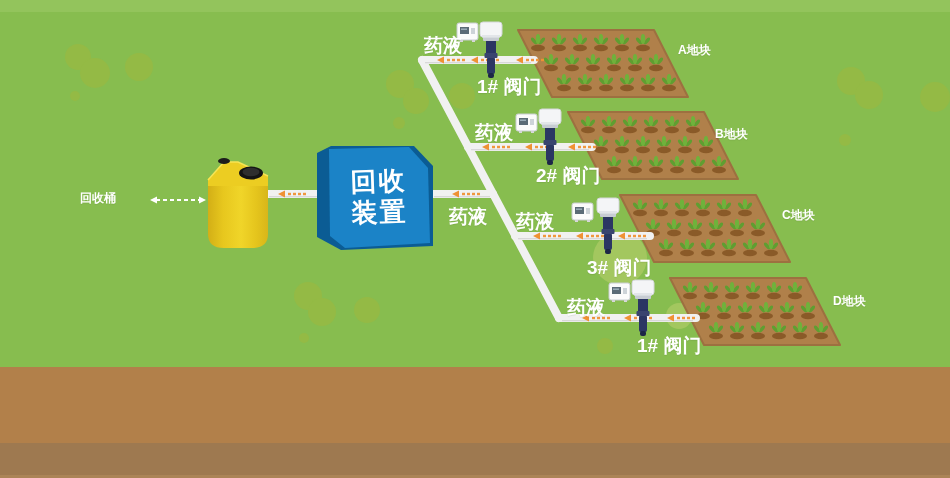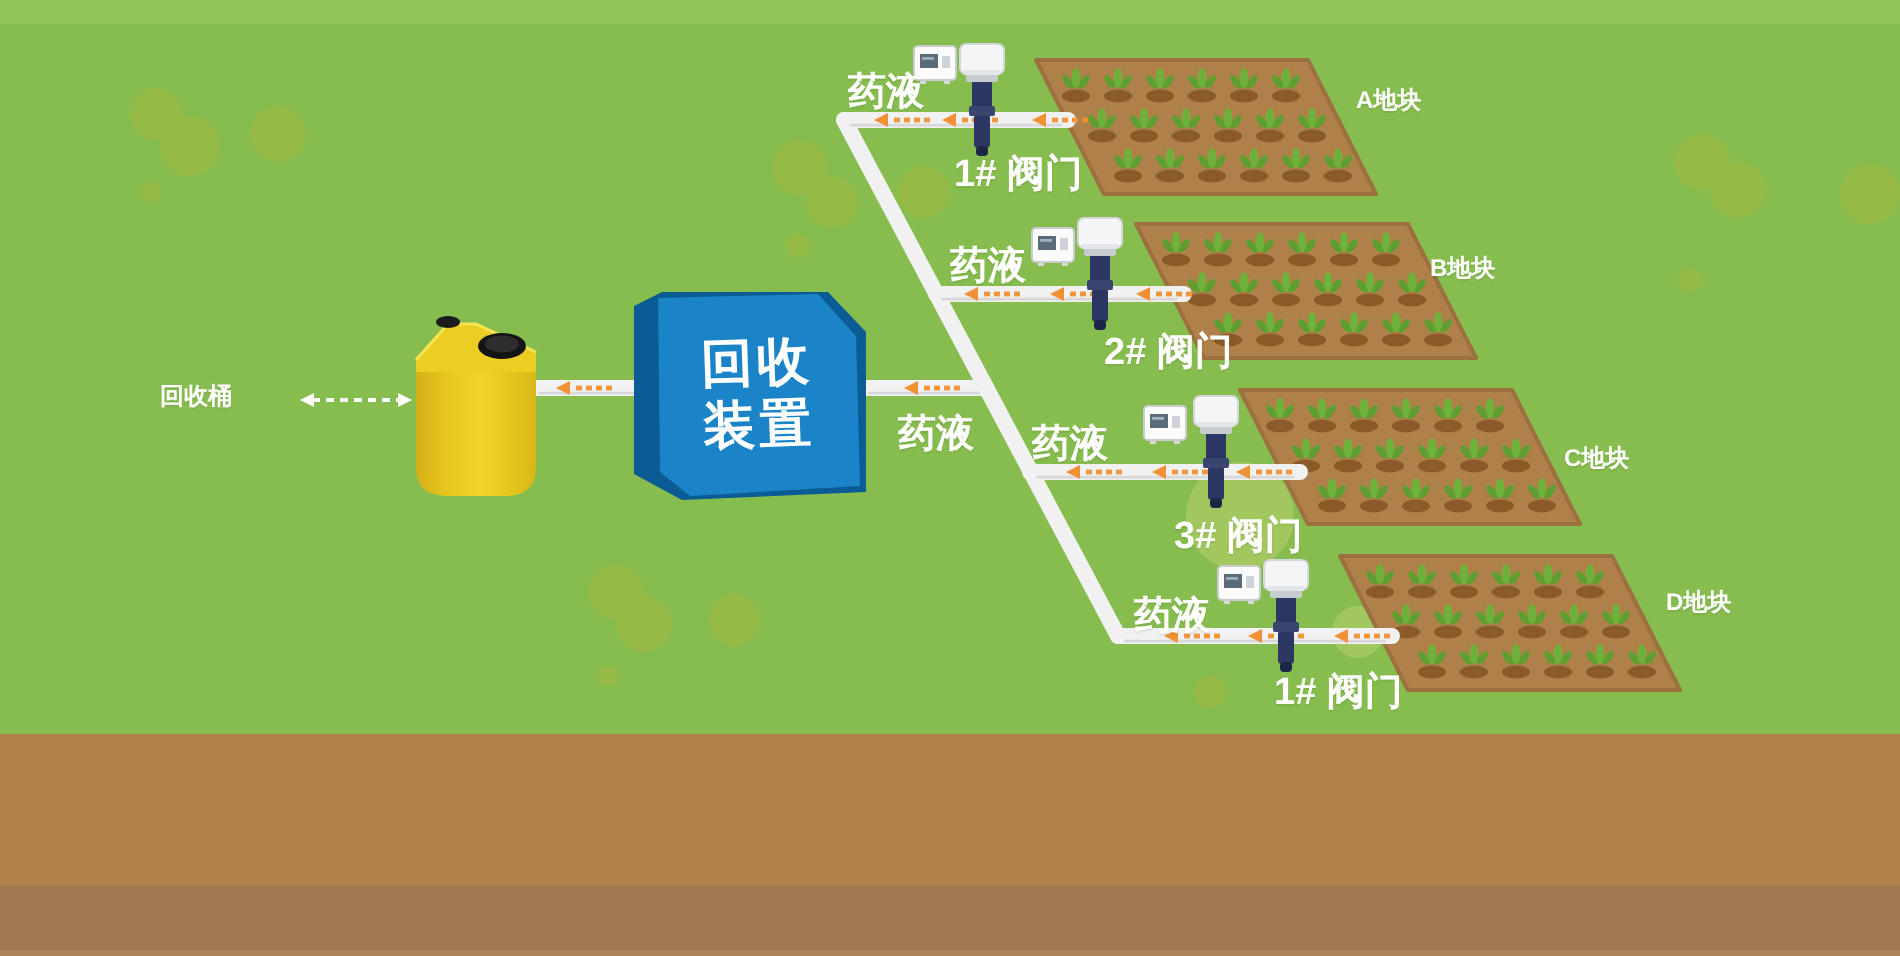--- a/index.html
+++ b/index.html
@@ -538,21 +538,21 @@
 
   <div class="lbl lbl-md" style="left:80px;top:190px">回收桶</div>
 
   <div class="lbl lbl-sm" style="left:424px;top:33px">药液</div>
   <div class="lbl lbl-sm" style="left:475px;top:120px">药液</div>
   <div class="lbl lbl-sm" style="left:449px;top:204px">药液</div>
   <div class="lbl lbl-sm" style="left:516px;top:209px">药液</div>
   <div class="lbl lbl-sm" style="left:567px;top:295px">药液</div>
 
   <div class="lbl lbl-sm" style="left:477px;top:74px">1# 阀门</div>
-  <div class="lbl lbl-sm" style="left:552px;top:163px">2# 阀门</div>
+  <div class="lbl lbl-sm" style="left:536px;top:163px">2# 阀门</div>
   <div class="lbl lbl-sm" style="left:587px;top:255px">3# 阀门</div>
   <div class="lbl lbl-sm" style="left:637px;top:333px">1# 阀门</div>
 
   <div class="lbl lbl-md" style="left:678px;top:42px">A地块</div>
   <div class="lbl lbl-md" style="left:715px;top:126px">B地块</div>
-  <div class="lbl lbl-md" style="left:782px;top:221px">C地块</div>
+  <div class="lbl lbl-md" style="left:782px;top:207px">C地块</div>
   <div class="lbl lbl-md" style="left:833px;top:293px">D地块</div>
 </div>
 
 </body></html>

